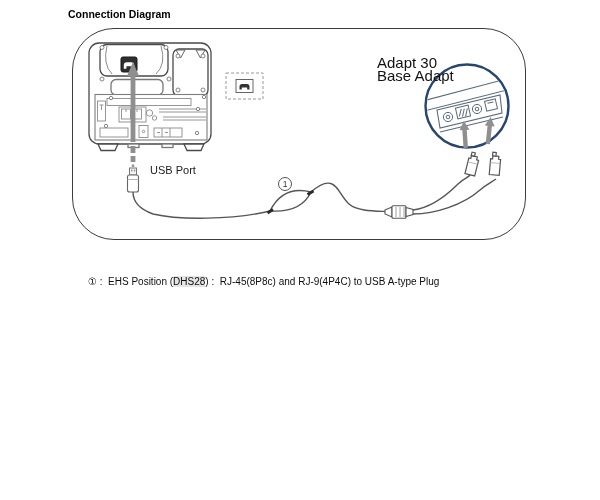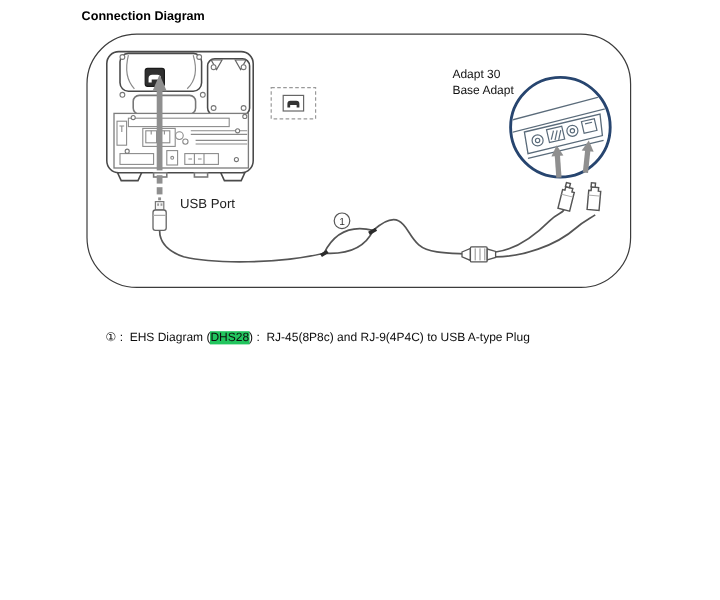--- a/index.html
+++ b/index.html
@@ -2,24 +2,24 @@
 <html><head>
 <meta charset="utf-8">
 <style>
   html,body{margin:0;padding:0;background:#fff;}
   .page{position:relative;width:600px;height:356px;background:#ffffff;overflow:hidden;
         font-family:"Liberation Sans","DejaVu Sans",sans-serif;color:#1a1a1a;}
   .title{position:absolute;left:68px;top:8px;font-size:10.5px;font-weight:bold;color:#000;margin:0;}
   .diagram-frame{position:absolute;left:72px;top:28px;width:454px;height:212px;
                  border:1.5px solid #3c3c3c;border-radius:42px;box-sizing:border-box;}
   .diagram-frame svg{position:absolute;left:0;top:0;}
-  .adapt-label{position:absolute;left:304px;top:27px;font-size:10px;line-height:13px;color:#111;}
+  .adapt-label{position:absolute;left:304px;top:27px;font-size:15px;line-height:13px;color:#111;}
   .usb-label{position:absolute;left:77px;top:135px;font-size:11px;color:#222;}
   .caption{position:absolute;left:88px;top:276px;font-size:10px;color:#0d0d0d;white-space:pre;margin:0;}
-  .caption .hl{background:#22c55e;}
+  .caption .hl{background:#e5e5e5;}
   .switch-box{position:absolute;left:91px;top:409px;width:120px;height:68px;
               border:1.6px solid #2b2b2b;box-sizing:border-box;background:#fff;}
   .switch-text{position:absolute;left:237px;top:411px;font-size:10px;line-height:13.5px;color:#151515;white-space:nowrap;}
   svg text{font-family:"Liberation Sans","DejaVu Sans",sans-serif;}
 </style>
 </head>
 <body>
 
 <div class="page">
 
@@ -197,21 +197,21 @@
       </g>
     </svg>
 
     <div class="adapt-label">
       <div>Adapt 30</div>
       <div>Base Adapt</div>
     </div>
     <span class="usb-label">USB Port</span>
   </div>
 
-  <p class="caption"><span>① :  EHS Diagram (</span><span class="hl">DHS28</span><span>) :  RJ-45(8P8c) and RJ-9(4P4C) to USB A-type Plug</span></p>
+  <p class="caption"><span>① :  EHS Position (</span><span class="hl">DHS28</span><span>) :  RJ-45(8P8c) and RJ-9(4P4C) to USB A-type Plug</span></p>
 
   <div class="switch-box">
     <svg width="117" height="64" viewBox="0 0 117 64">
       <path d="M8,37 H31" stroke="#2b2b2b" stroke-width="2" fill="none"></path>
       <path d="M68,37 H107" stroke="#2b2b2b" stroke-width="2" fill="none"></path>
       <rect x="31" y="16.5" width="37" height="20.5" fill="#2b2b2b"></rect>
       <rect x="36" y="18.5" width="15" height="16.5" fill="#ffffff"></rect>
       <text x="29" y="50" font-size="9.5" font-weight="bold" text-anchor="middle" fill="#1a1a1a">1</text>
       <text x="73" y="50" font-size="9.5" font-weight="bold" text-anchor="middle" fill="#1a1a1a">2</text>
     </svg>

